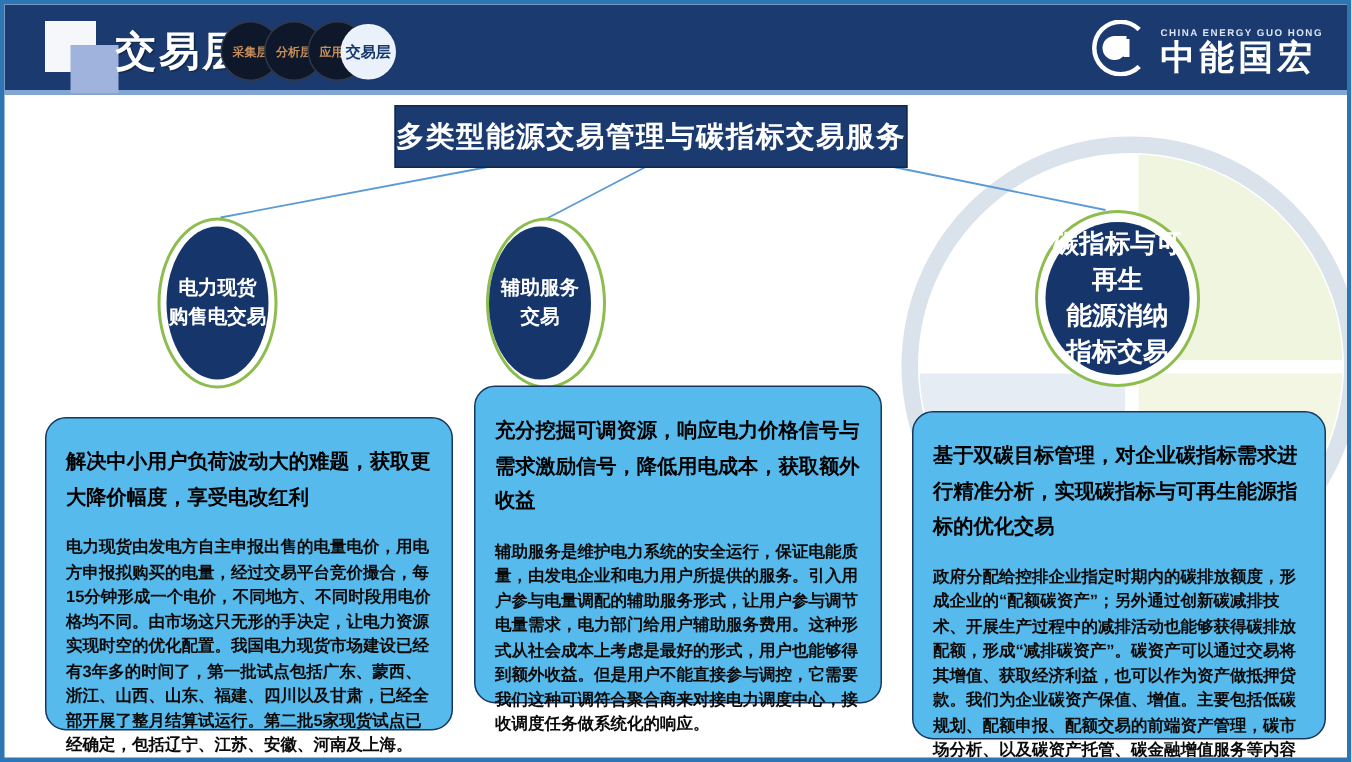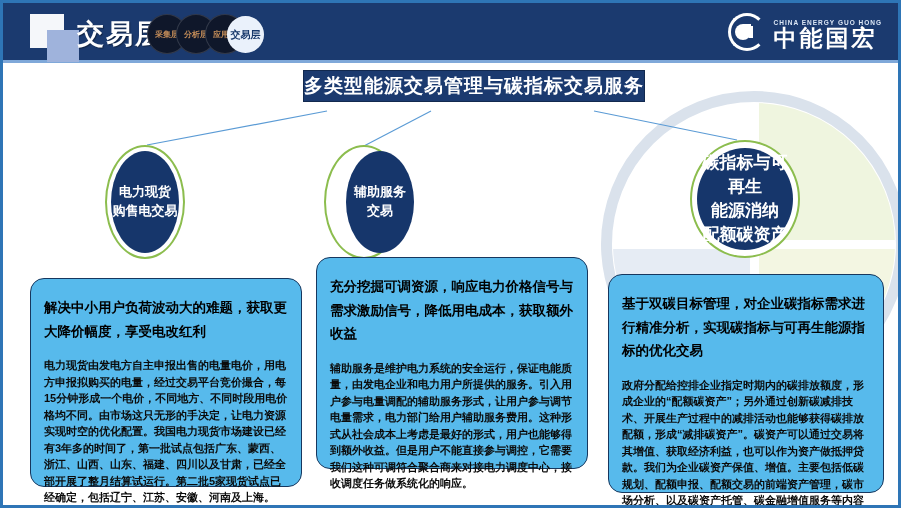--- a/index.html
+++ b/index.html
@@ -41,39 +41,39 @@
   
   .watermark { position:absolute; left:598px; top:88px; width:306px; height:306px; z-index:0; }
   .wm-clip { position:absolute; inset:12px; border-radius:50%; overflow:hidden;
              display:grid; grid-template-columns:1fr 1fr; grid-template-rows:1fr 1fr; gap:9px; }
   .wm-q { border-radius:0; }
   .wm-ne { background:#eff5df; } .wm-se { background:#f3f6e2; }
   .wm-sw { background:#e6ecf4; } .wm-nw { background:transparent; }
   .wm-ring { position:absolute; inset:0; border:11px solid #dae2ec; border-radius:50%; }
   
   .banner {
-    position:absolute; left:260px; top:67px; width:342px; height:32px;
+    position:absolute; left:260px; top:67px; width:342px; height:42px;
     background:#1b3a6f; border:1px solid #12294f; z-index:2;
-    display:flex; align-items:center; justify-content:center;margin-left:40px;
+    display:flex; align-items:center; justify-content:center;
   }
   .banner-title { color:#ffffff; font-size:19px; font-weight:bold; letter-spacing:1px; }
   .connectors { position:absolute; left:0; top:0; width:895px; height:502px; z-index:1; pointer-events:none; }
   
   .ring {
     position:absolute; border:2px solid #8cbd4e; border-radius:50%; z-index:2; background:#ffffff;
   }
   .ball {
     position:absolute; background:#16366b; border-radius:50%;
     display:flex; flex-direction:column; align-items:center; justify-content:center; text-align:center;
   }
   .ball span { display:block; color:#ffffff; font-weight:bold; font-size:13px; line-height:1.45; }
   .ring.c1 { left:102px; top:142px; width:80px; height:114px; }
   .c1 .ball { left:4px; top:4px; width:68px; height:102px;text-align:center; }
   .ring.c2 { left:321px; top:142px; width:80px; height:114px; }
-  .c2 .ball { left:20px; top:4px; width:68px; height:102px; }
+  .c2 .ball { left:0; top:4px; width:68px; height:102px; }
   .ring.c3 { left:687px; top:137px; width:110px; height:118px; }
   .c3 .ball { left:5px; top:6px; width:96px; height:102px; }
   .c3 .ball span { font-size:17px; line-height:1.4; }
   
   .box {
     position:absolute; background:#57baec; border:1.5px solid #17375e; border-radius:14px;
     padding:17px 9px 10px 13px; z-index:2; color:#0a0a0a;
   }
   .box .hd { font-size:13.5px; font-weight:bold; line-height:1.75; color:#000000; }
   .box .bd { margin-top:14px; font-size:11px; font-weight:600; line-height:1.5; color:#0b0b0b; }
@@ -148,21 +148,21 @@
   <div class="ring c2">
     <div class="ball">
       <span>辅助服务</span>
       <span>交易</span>
     </div>
   </div>
   <div class="ring c3">
     <div class="ball">
       <span>碳指标与可再生</span>
       <span>能源消纳</span>
-      <span>配额碳资产</span>
+      <span>指标交易</span>
     </div>
   </div>
 
   <div class="box b1">
     <div class="hd">解决中小用户负荷波动大的难题，获取更大降价幅度，享受电改红利</div>
     <div class="bd">电力现货由发电方自主申报出售的电量电价，用电方申报拟购买的电量，经过交易平台竞价撮合，每15分钟形成一个电价，不同地方、不同时段用电价格均不同。由市场这只无形的手决定，让电力资源实现时空的优化配置。我国电力现货市场建设已经有3年多的时间了，第一批试点包括广东、蒙西、浙江、山西、山东、福建、四川以及甘肃，已经全部开展了整月结算试运行。第二批5家现货试点已经确定，包括辽宁、江苏、安徽、河南及上海。</div>
   </div>
   <div class="box b2">
     <div class="hd">充分挖掘可调资源，响应电力价格信号与需求激励信号，降低用电成本，获取额外收益</div>
     <div class="bd">辅助服务是维护电力系统的安全运行，保证电能质量，由发电企业和电力用户所提供的服务。引入用户参与电量调配的辅助服务形式，让用户参与调节电量需求，电力部门给用户辅助服务费用。这种形式从社会成本上考虑是最好的形式，用户也能够得到额外收益。但是用户不能直接参与调控，它需要我们这种可调符合聚合商来对接电力调度中心，接收调度任务做系统化的响应。</div>

